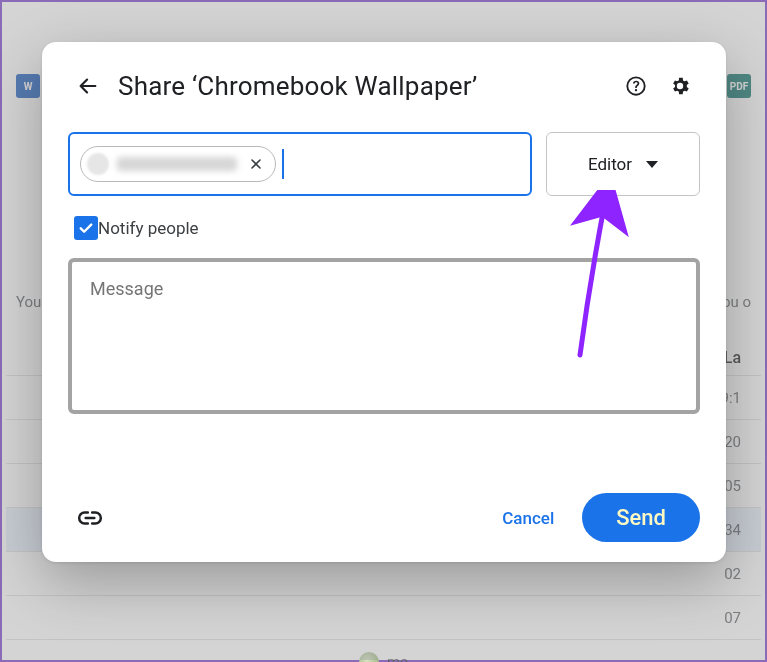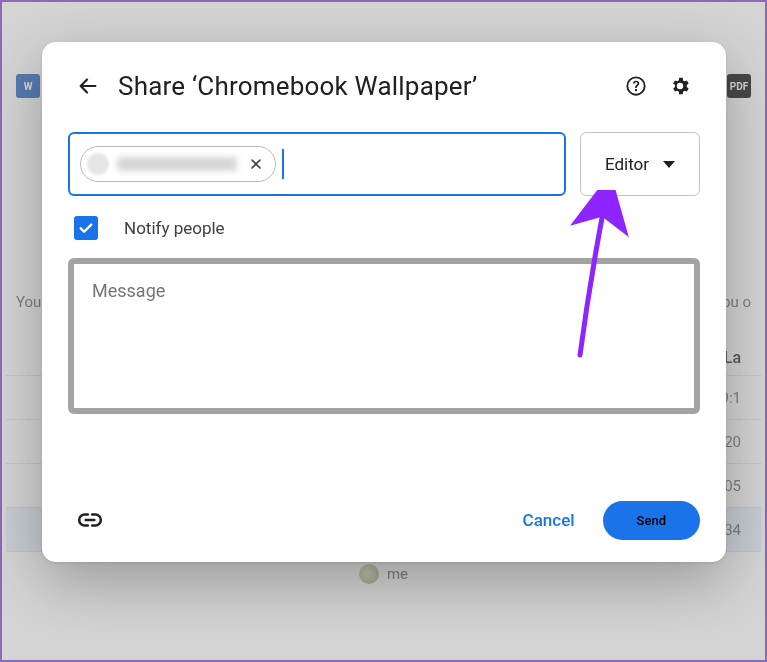--- a/index.html
+++ b/index.html
@@ -20,21 +20,21 @@
   }
 
   .bg-header-space { height: 65px; }
   .bg-filerow-top {
     margin-top: 0;
     display: flex; justify-content: space-between;
     padding: 5px 12px 0;
   }
   .file-icon { width: 24px; height: 24px; border-radius: 3px; display:flex; align-items:center; justify-content:center; color:#fff; font-size:10px; font-weight:700; }
   .file-word { background:#1a5dbf; }
-  .file-pdf  { background:#000000; }
+  .file-pdf  { background:#0f766e; }
   .you-row {
     margin-top: 195px;
     display: flex; justify-content: space-between;
     padding: 0 12px; font-size: 15px; color:#5f6368;
   }
   .list-area {
     position:absolute; left:2px; right:2px; top:330px; bottom:2px;
     background:#fff;
   }
   .list-col-head {
@@ -88,49 +88,49 @@
   .chip-avatar { width:22px; height:22px; border-radius:50%; background:#e6e6e6; filter: blur(1px); }
   .chip-name { width:120px; height:14px; background:#d6d6d6; border-radius:3px; filter: blur(3px); }
   .chip-x { width:22px; height:22px; display:flex; align-items:center; justify-content:center; cursor:pointer; color:#3c4043; }
   .caret {
     width:2px; height:30px; background:#1a73e8;
     animation: blink 1.1s step-end infinite;
   }
   @keyframes blink { 50% { opacity: 0; } }
 
   .role-select {
-    width:120px; border:1px solid #c4c4c4; border-radius:6px; background:#fff;
+    width:154px; border:1px solid #c4c4c4; border-radius:6px; background:#fff;
     display:flex; align-items:center; justify-content:center; gap:14px;
     font-size:17px; color:#202124; cursor:pointer;
   }
   .tri-down { width:0; height:0; border-left:6px solid transparent; border-right:6px solid transparent; border-top:7px solid #202124; }
 
-  .notify-row { margin-top:20px; display:flex; align-items:center; gap:26px; font-size:17px; color:#3c4043; padding-left:6px; }
+  .notify-row { margin-top:20px; display:flex; align-items:center; gap:0; font-size:17px; color:#3c4043; padding-left:6px; }
   .checkbox {
     width:24px; height:24px; border-radius:3px; background:#1a73e8;
     display:flex; align-items:center; justify-content:center; cursor:pointer;
   }
 
   .message-box {
-    margin-top:18px; border:6px solid #a3a3a3; border-radius:6px;
+    margin-top:18px; border:4px solid #a3a3a3; border-radius:6px;
     height:156px; padding:16px 18px; font-size:18px; color:#5f6368;
     resize:none; outline:none; width:100%;
   }
 
   .dlg-foot {
     margin-top:auto; display:flex; align-items:center; padding-top:20px;
   }
   .link-btn { width:44px; height:44px; border:none; background:transparent; border-radius:50%; display:flex; align-items:center; justify-content:center; cursor:pointer; }
   .foot-spacer { flex:1; }
   .btn-cancel {
     border:none; background:transparent; color:#1a73e8; font-size:17px; font-weight:500;
     padding:10px 20px; border-radius:24px; cursor:pointer;
   }
   .btn-send {
-    border:none; background:#1a73e8; color:#000000; font-size:13px; font-weight:500;
+    border:none; background:#1a73e8; color:#fef9c3; font-size:22px; font-weight:500;
     padding:12px 34px; border-radius:26px; cursor:pointer; margin-left:8px;
   }
 
   
   .arrow-svg {
     position:absolute; left:560px; top:190px; width:70px; height:170px; pointer-events:none;
   }
 </style>
 </head>
 <body>
@@ -155,20 +155,26 @@
             <span>9:1</span>
           </div>
           <div class="list-row">
             <span>20</span>
           </div>
           <div class="list-row">
             <span>05</span>
           </div>
           <div class="list-row sel">
             <span>34</span>
+          </div>
+          <div class="list-row">
+            <span>02</span>
+          </div>
+          <div class="list-row">
+            <span>07</span>
           </div>
         </div>
       <div class="owner-row">
         <span class="owner-avatar"></span>
         <span>me</span>
       </div>
     </div>
   </div>
 </div>
 <div class="bg-overlay"></div>

